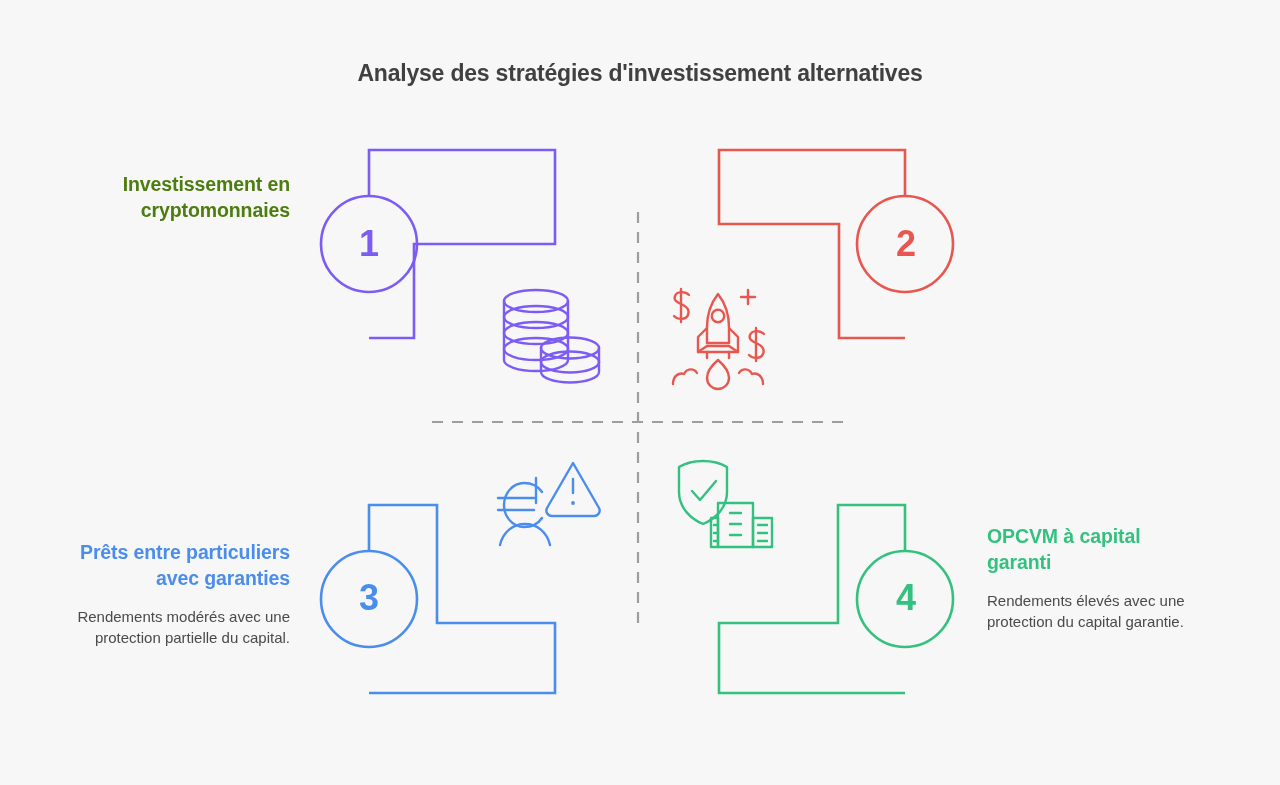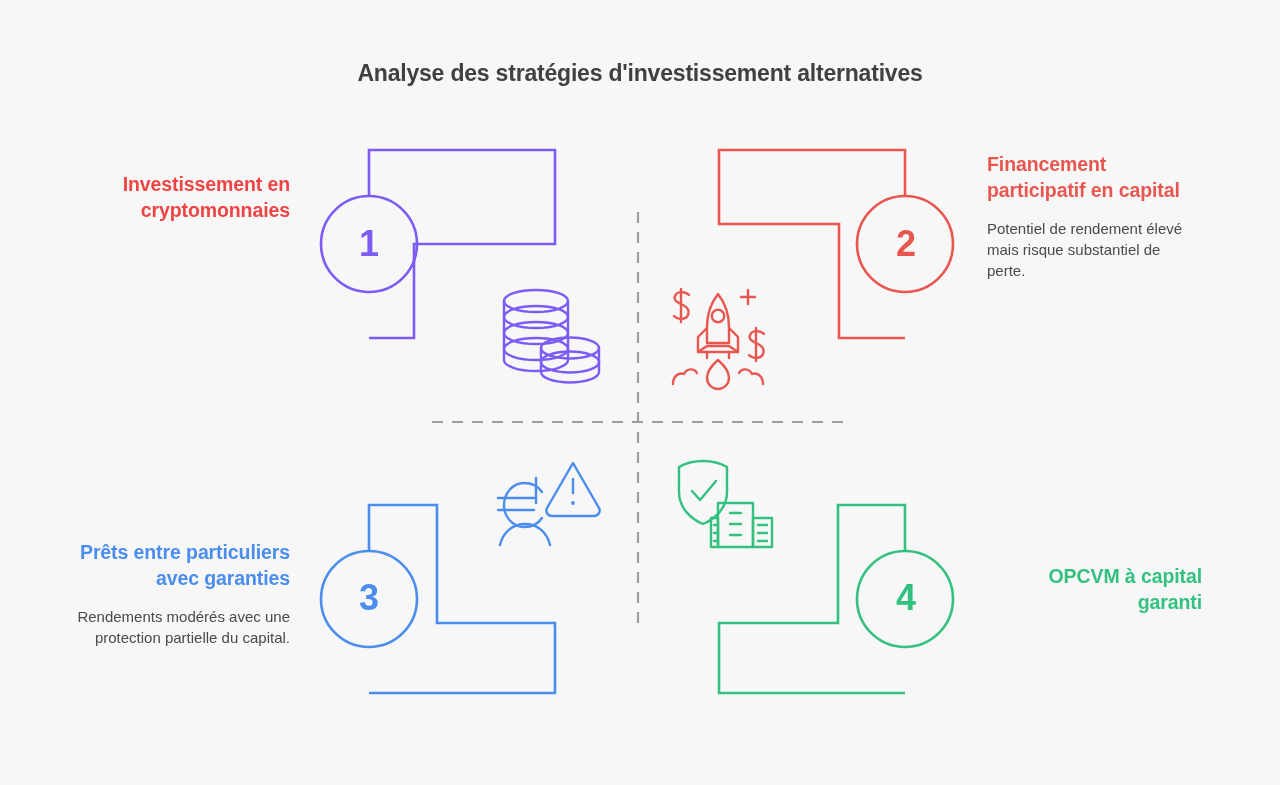--- a/index.html
+++ b/index.html
@@ -55,23 +55,23 @@
   .block .body {
     margin-top: 14px;
     font-size: 15px;
     line-height: 1.42;
     color: #4a4a4a;
   }
 
   #block-1 { left: 75px;  top: 172px; text-align: right; }
   #block-2 { left: 987px; top: 152px; text-align: left;  }
   #block-3 { left: 75px;  top: 508px; text-align: right; }
-  #block-4 { left: 987px; top: 524px; text-align: right; margin-top: 40px;  }
-
-  #block-1 .heading { color: #ef4444; }
+  #block-4 { left: 987px; top: 524px; text-align: left;  }
+
+  #block-1 .heading { color: #4d7c0f; }
   #block-2 .heading { color: #e8574f; }
   #block-3 .heading { color: #4a8ded; margin-top: 32px; }
   #block-4 .heading { color: #34c17f; }
 
   
   .numeral {
     position: absolute;
     width: 100px;
     text-align: center;
     font-size: 36px;
@@ -209,27 +209,24 @@
 
   <div class="numeral" id="num-1">1</div>
   <div class="numeral" id="num-2">2</div>
   <div class="numeral" id="num-3">3</div>
   <div class="numeral" id="num-4">4</div>
 
   <div class="block" id="block-1">
     <div class="heading">Investissement en cryptomonnaies</div>
   </div>
 
-  <div class="block" id="block-2">
-    <div class="heading">Financement participatif en capital</div>
-    <div class="body">Potentiel de rendement élevé mais risque substantiel de perte.</div>
-  </div>
 
   <div class="block" id="block-3">
     <div class="heading">Prêts entre particuliers avec garanties</div>
     <div class="body">Rendements modérés avec une protection partielle du capital.</div>
   </div>
 
   <div class="block" id="block-4">
     <div class="heading">OPCVM à capital garanti</div>
+    <div class="body">Rendements élevés avec une protection du capital garantie.</div>
   </div>
 
 </div>
 
 </body></html>

